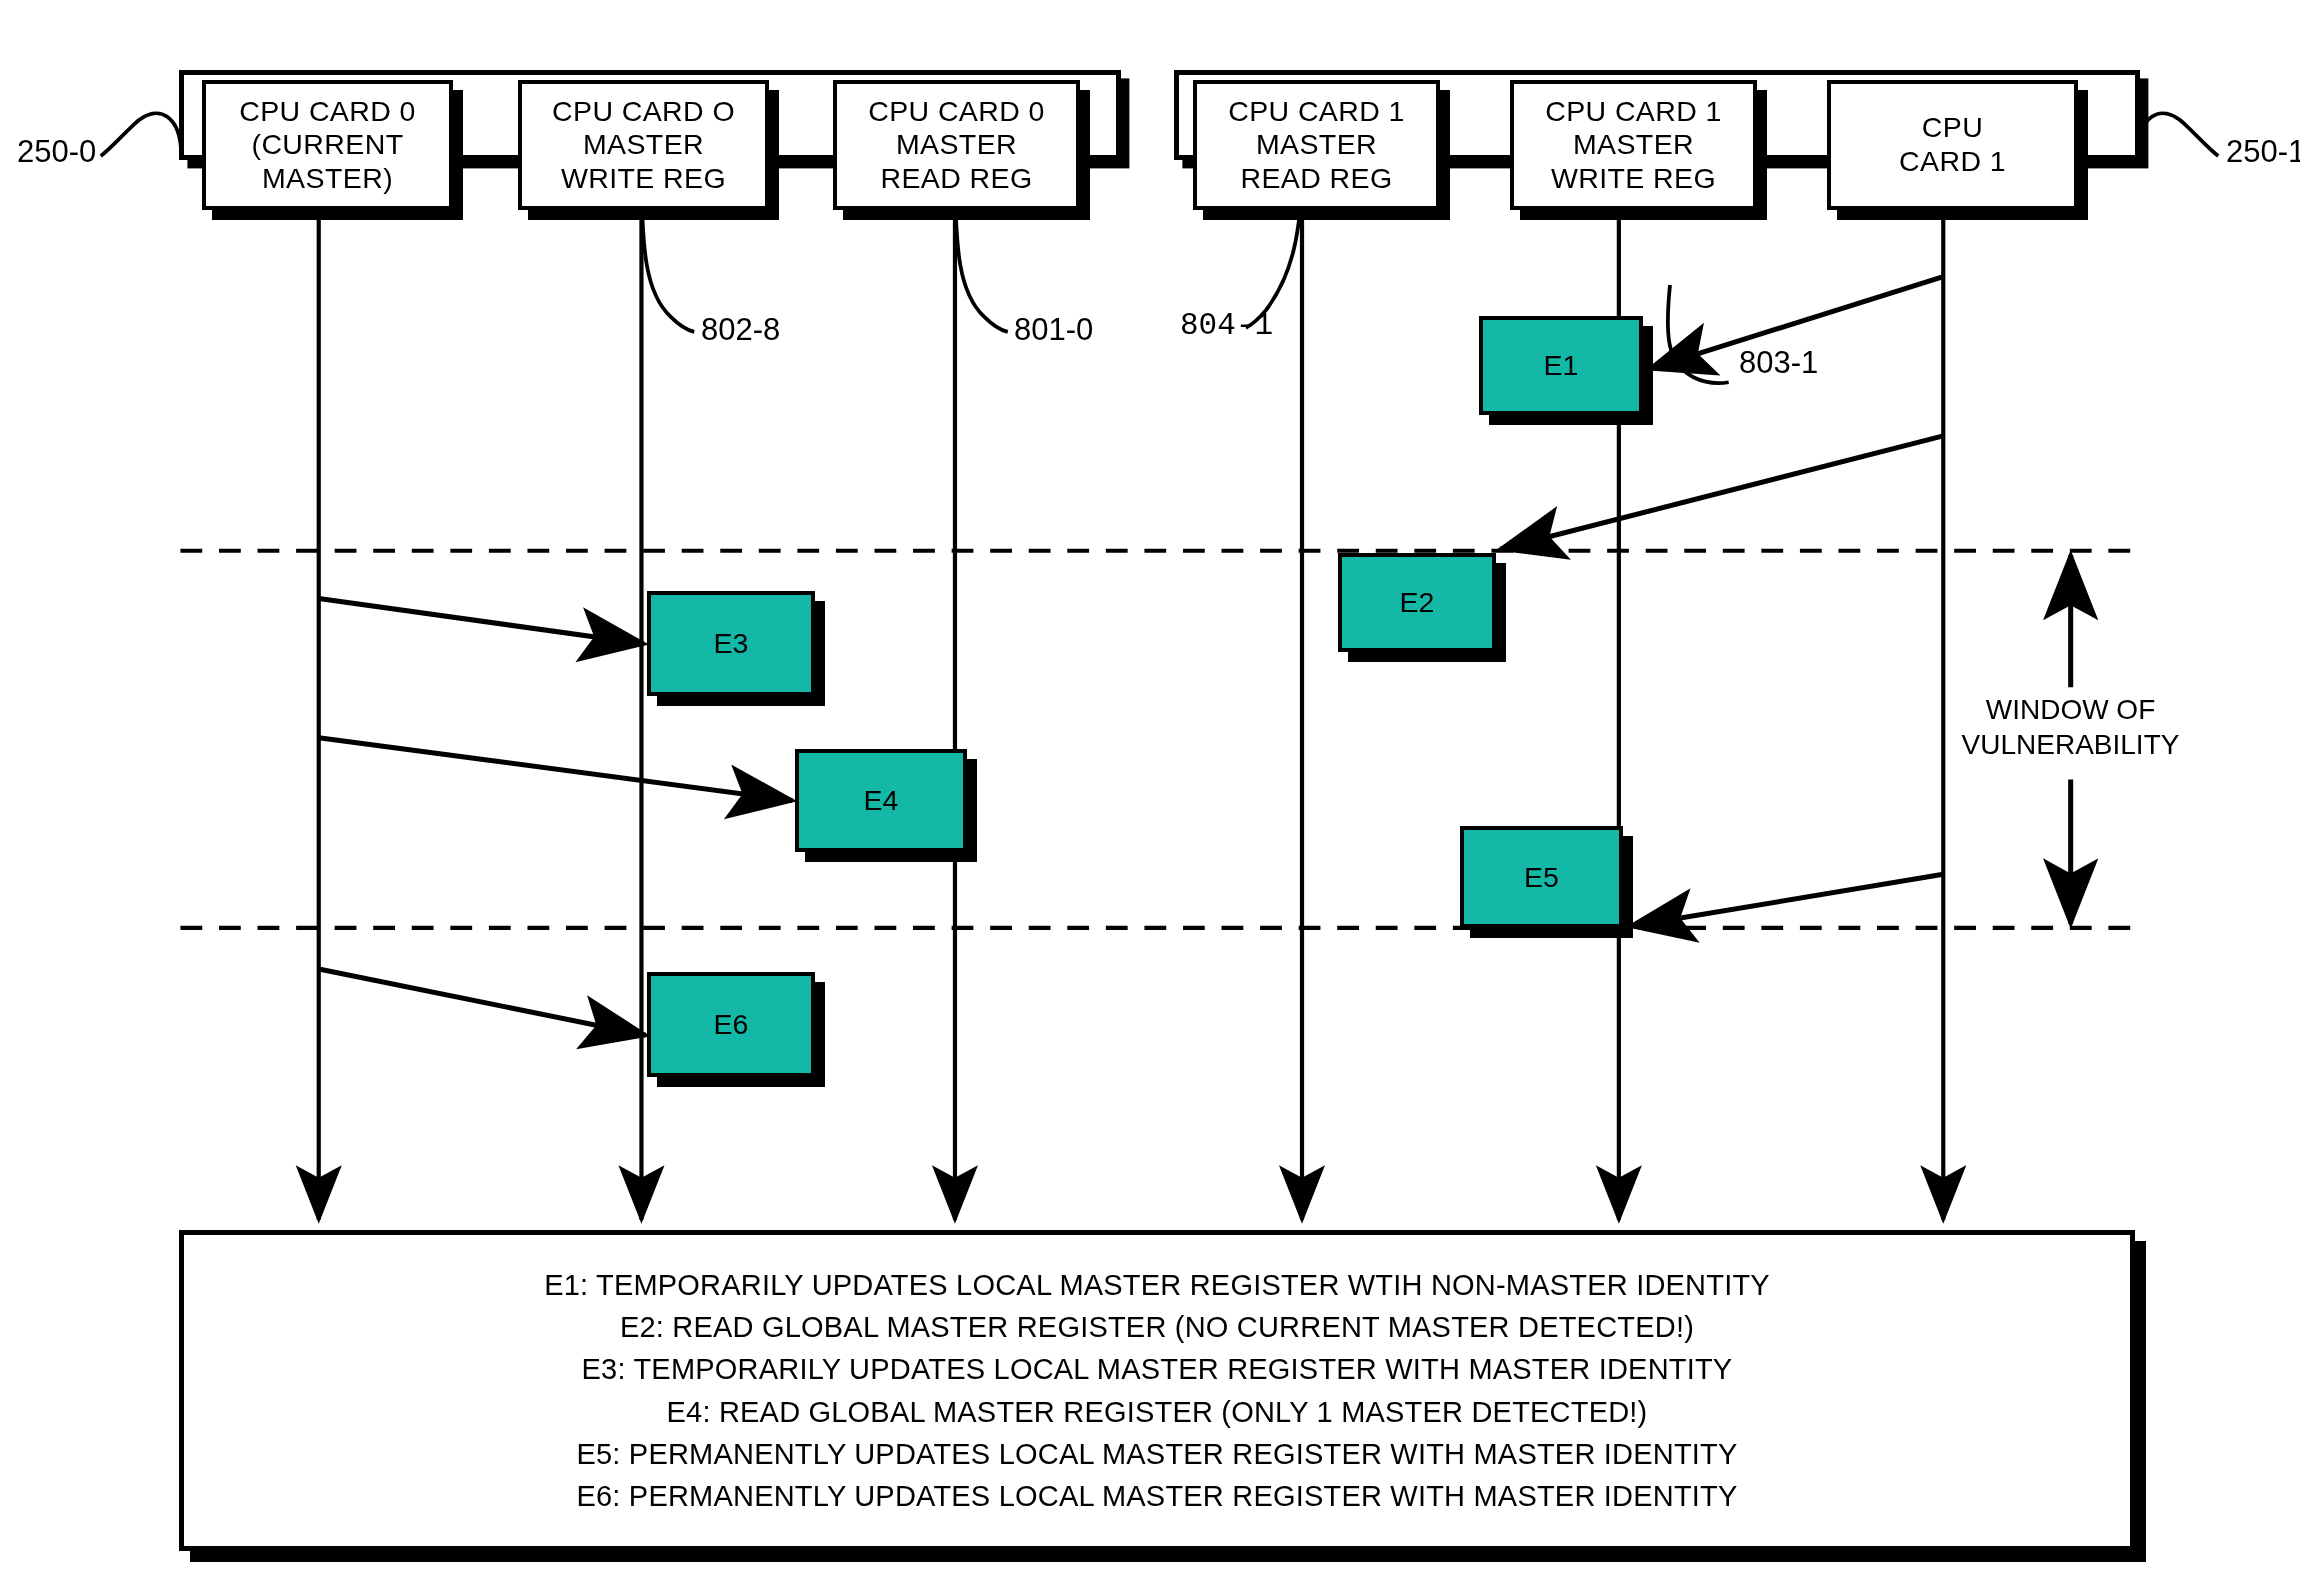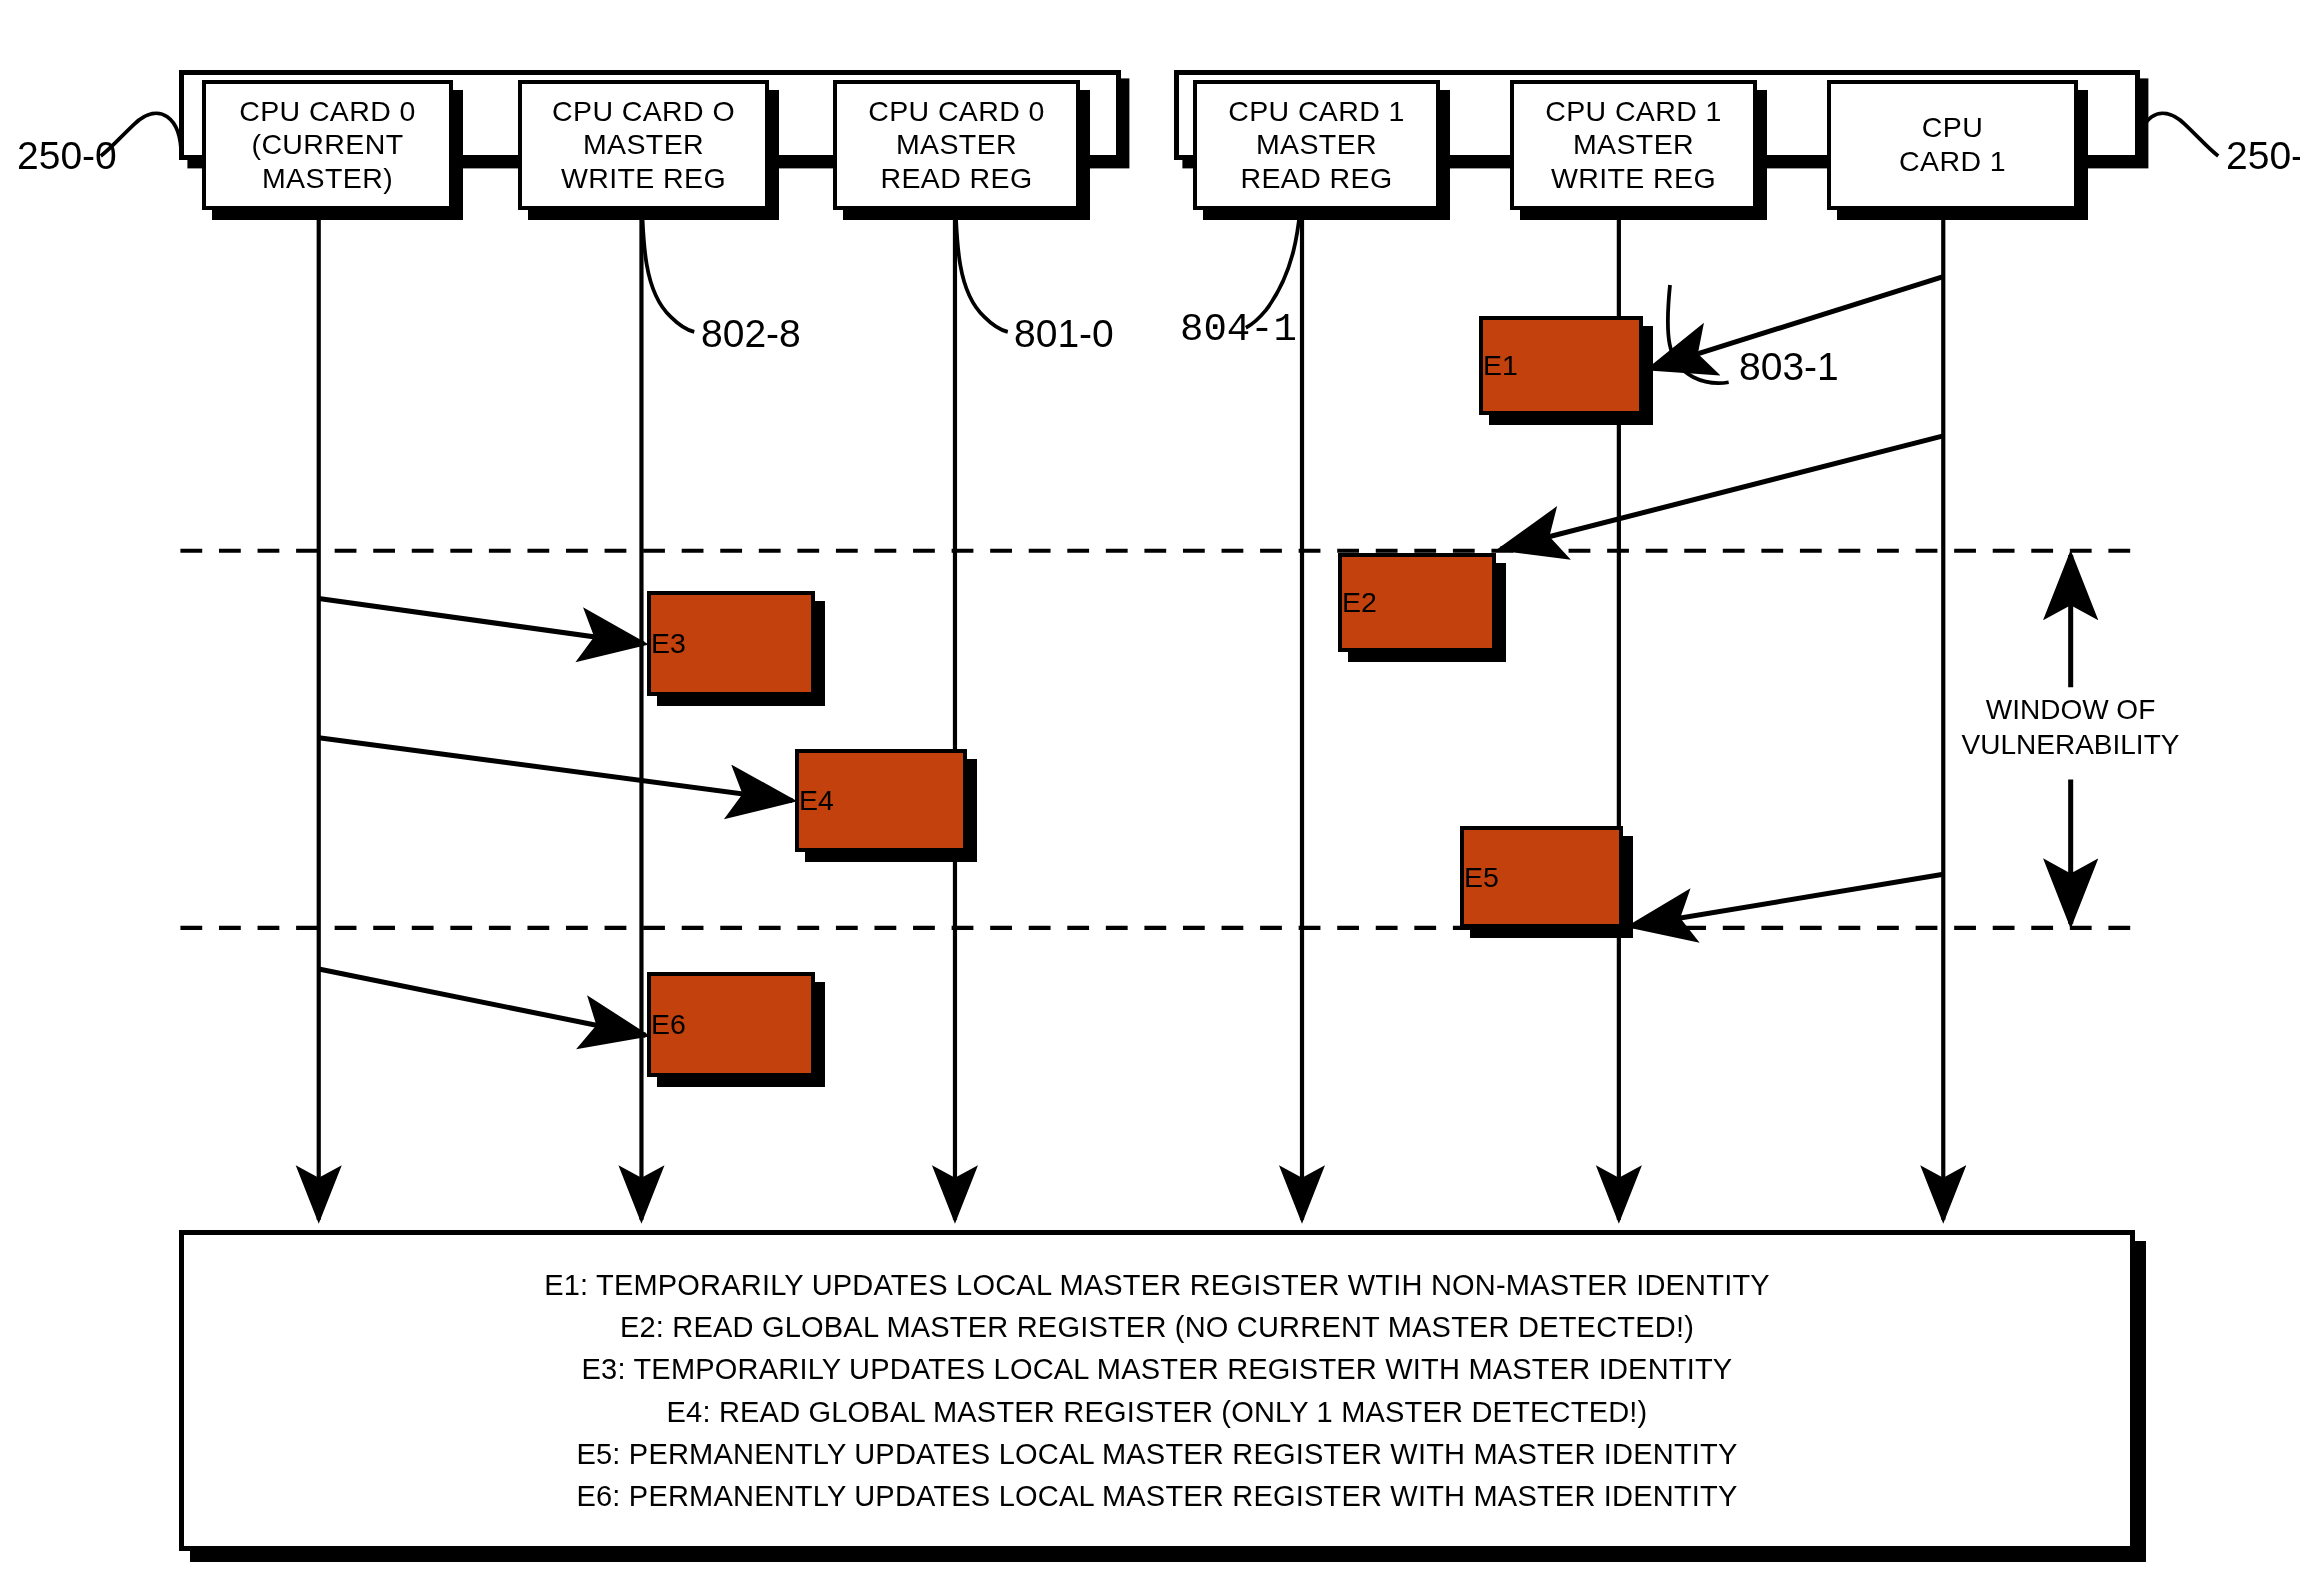--- a/index.html
+++ b/index.html
@@ -40,33 +40,34 @@
     position:absolute;
     border:5.9px solid #000;
     box-shadow:8.4px 8.4px 0 0 #000;
     background:transparent;
     box-sizing:border-box;
   }
 
   
   .ebox{
     position:absolute;
-    background:#c2410c;
+    background:#14b8a6;
     border:4.2px solid #000;
     box-shadow:10px 10px 0 0 #000;
     display:flex;
     align-items:center;
+    justify-content:center;
     font-size:28.5px;
     box-sizing:border-box;
   }
 
   
   .reflabel{
     position:absolute;
-    font-size:39px;
+    font-size:31px;
     white-space:nowrap;
   }
 
   
   .wov{
     position:absolute;
     font-size:28px;
     text-align:center;
     line-height:1.25;
     white-space:nowrap;

